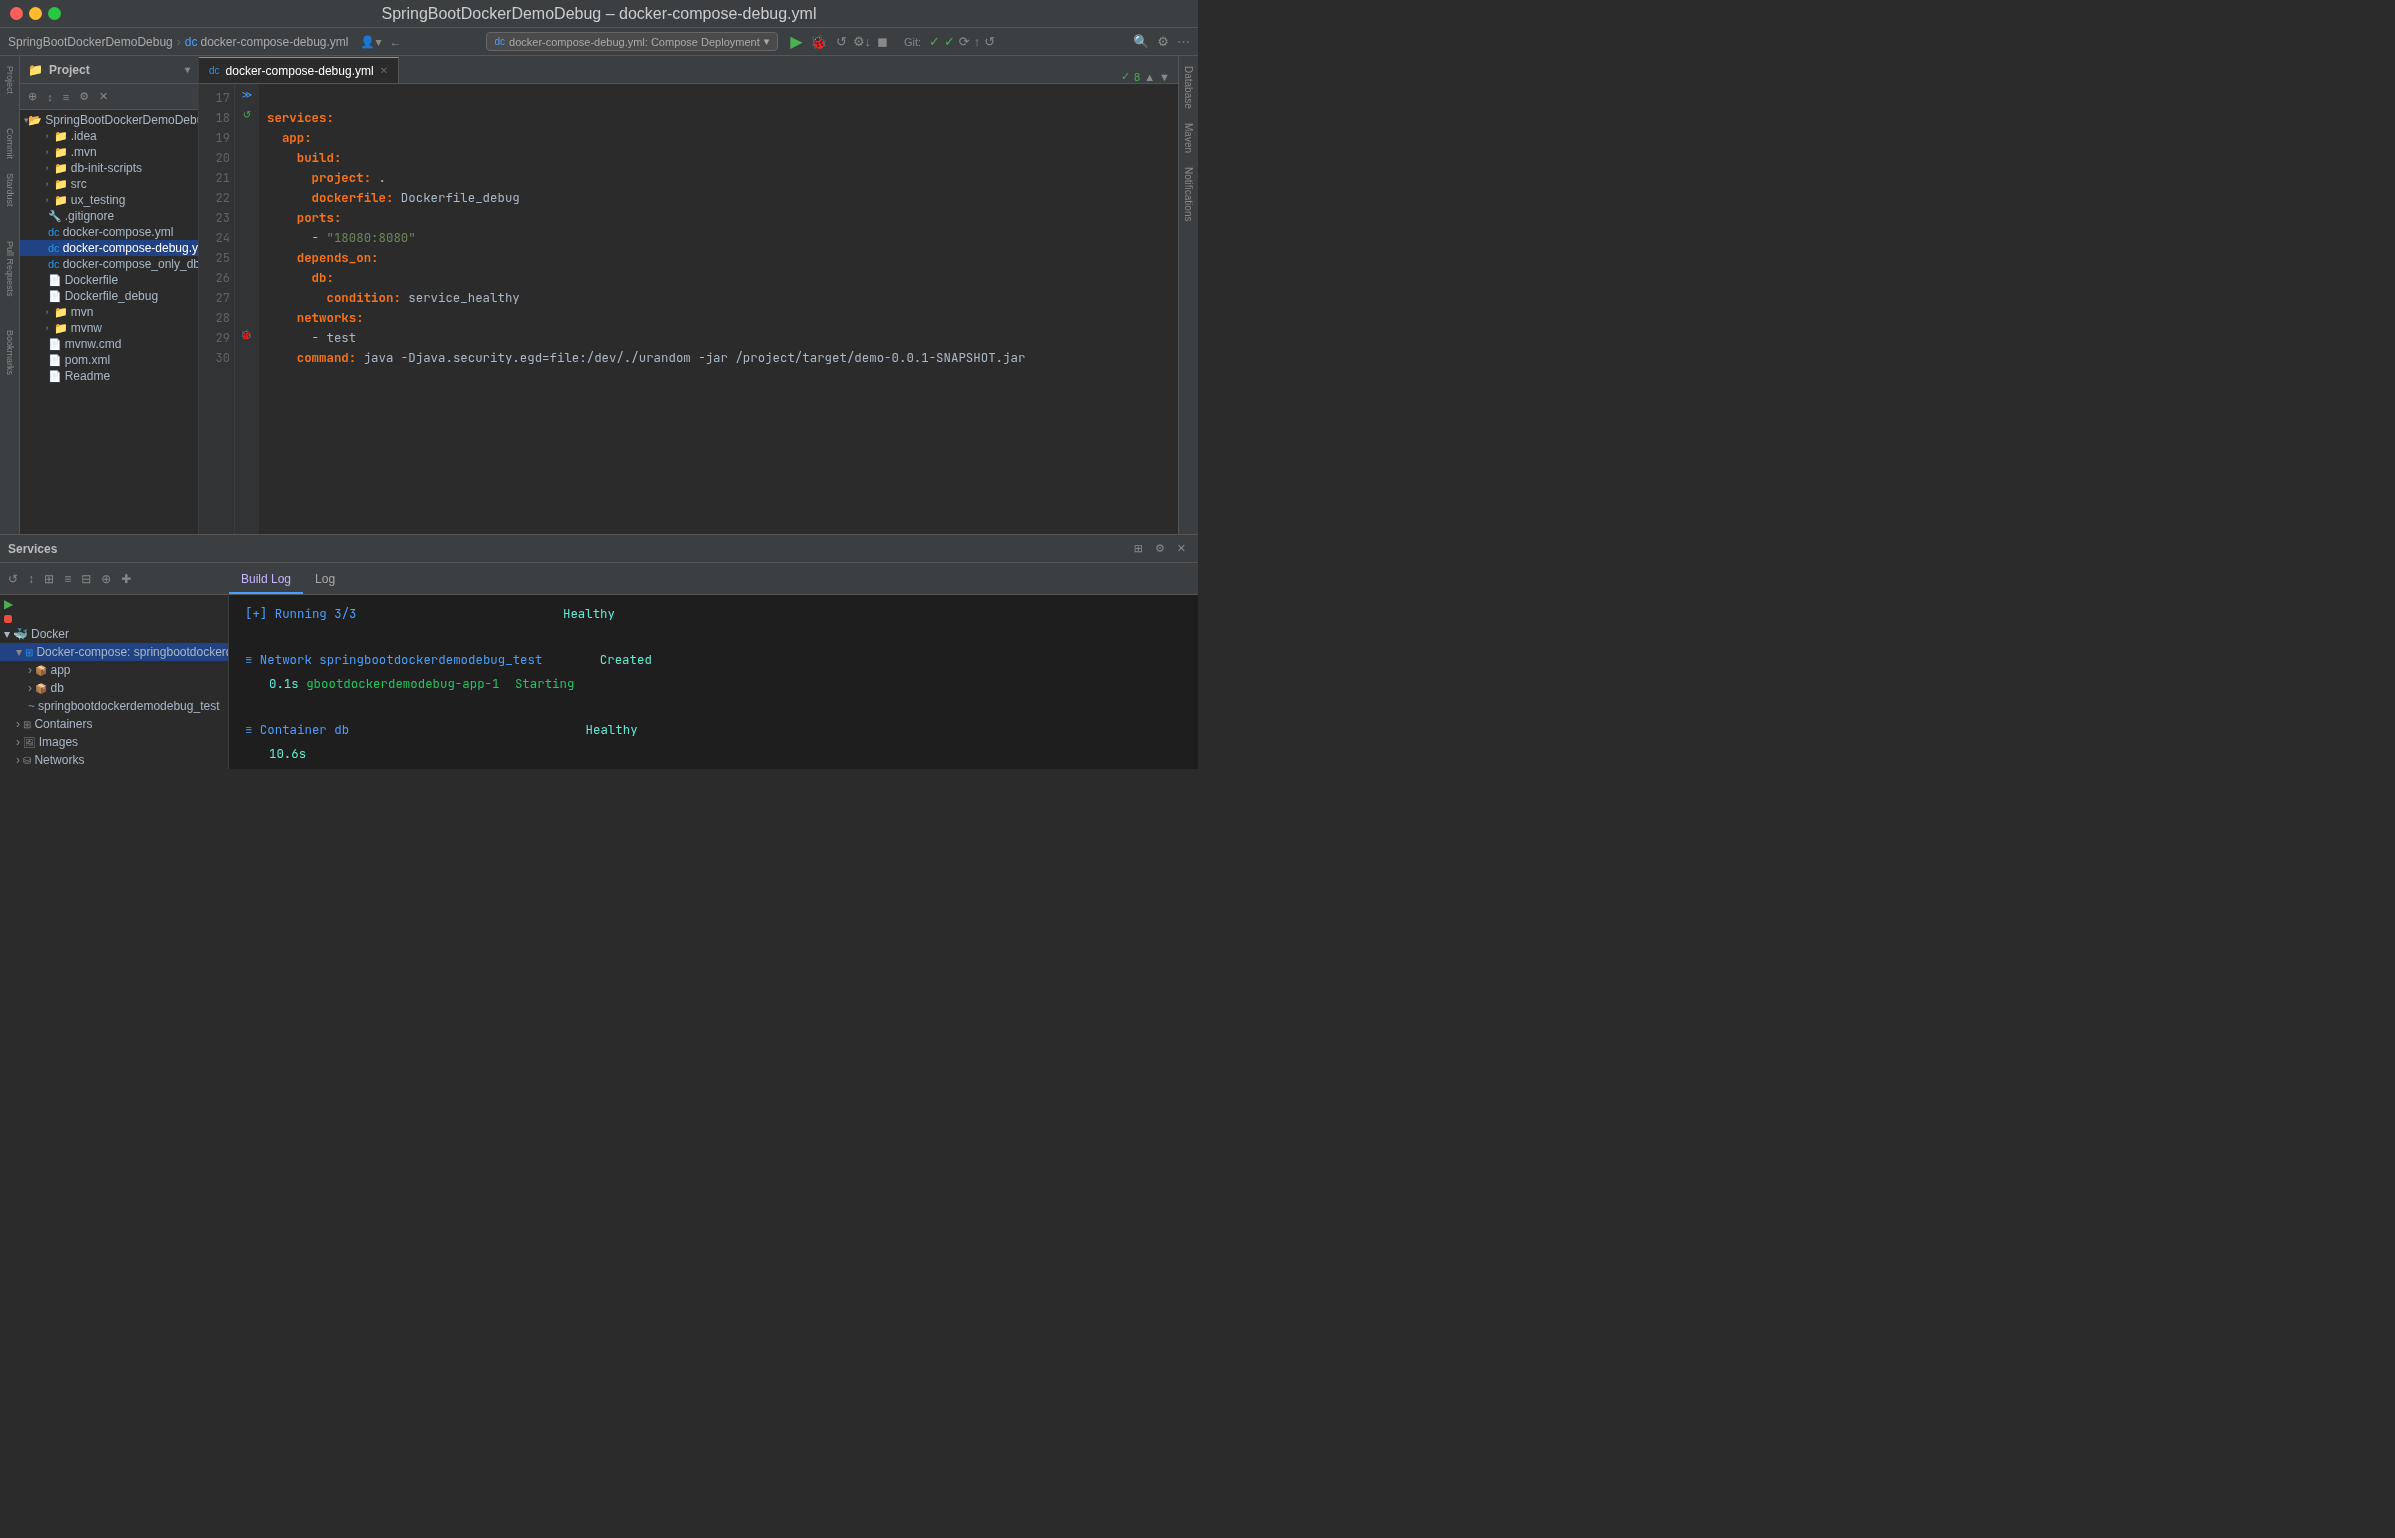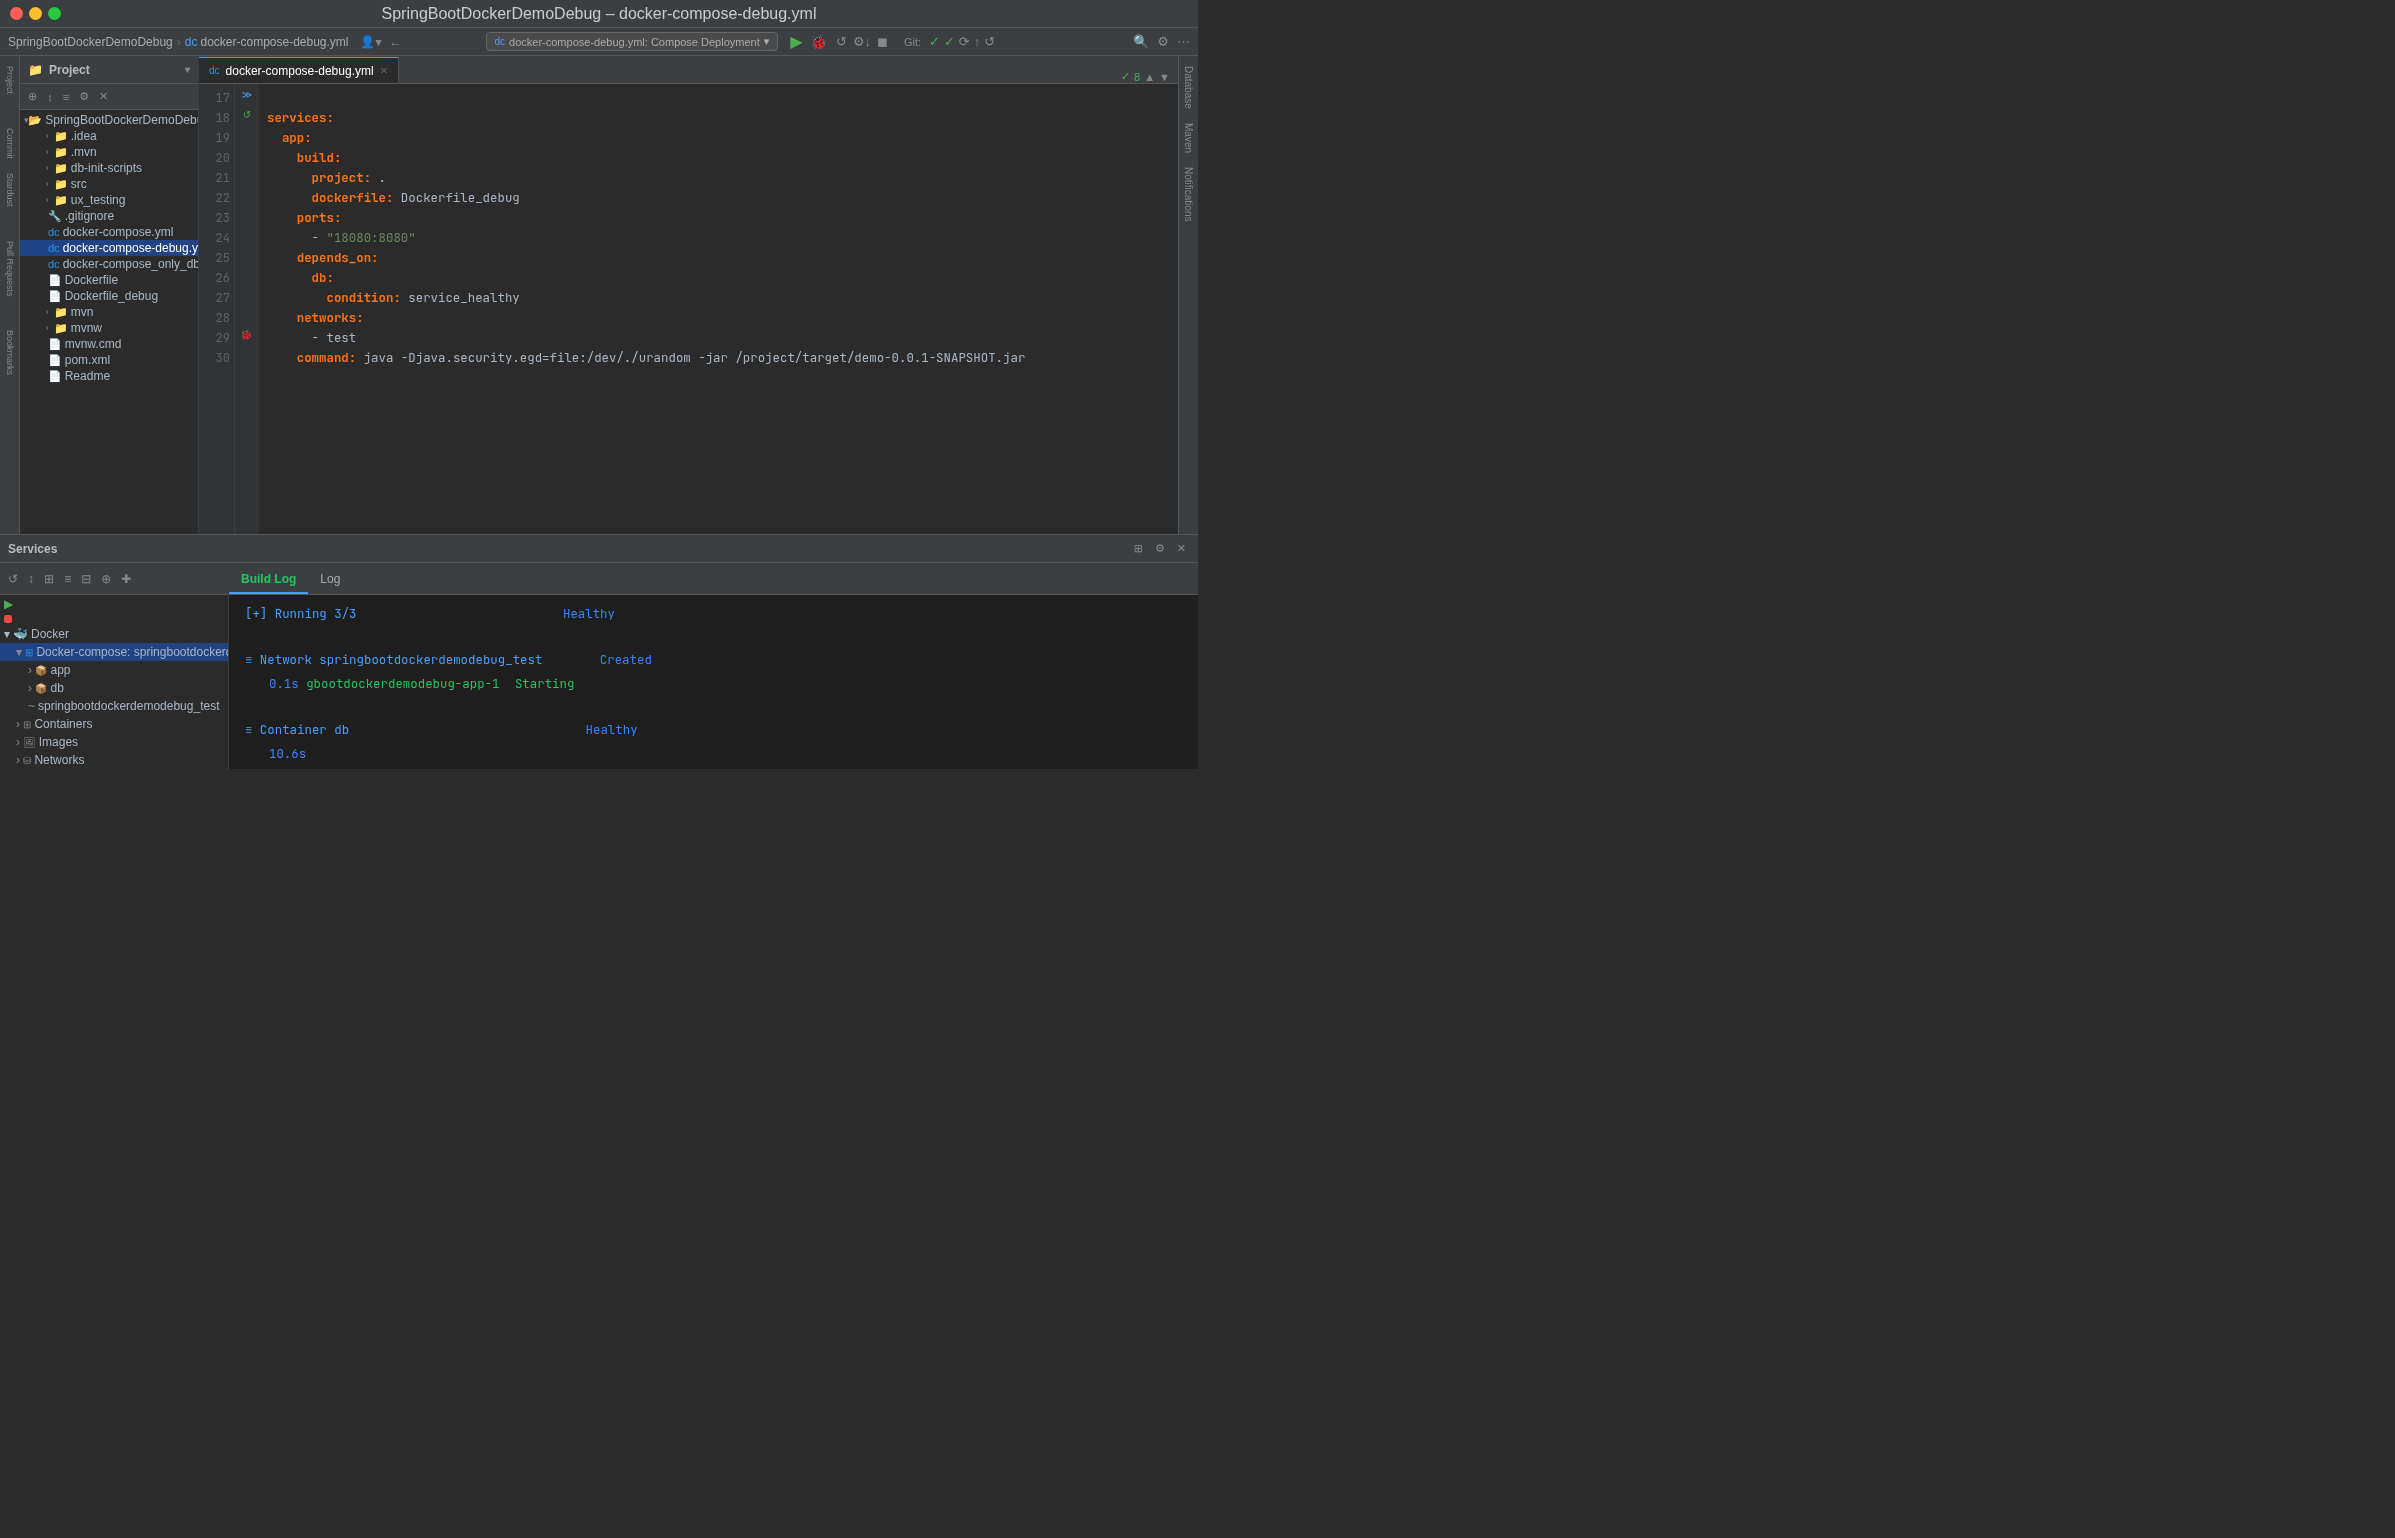--- a/index.html
+++ b/index.html
@@ -322,35 +322,34 @@
       padding: 0 12px;
       height: 28px;
       display: flex;
       align-items: center;
       font-size: 12px;
       color: #aaa;
       cursor: pointer;
       border-bottom: 2px solid transparent;
     }
     .build-log-tab.active {
-      color: #22c55e;
+      color: #c4b5fd;
       border-bottom: 2px solid #4a9eff;
-      font-weight: bold;
     }
     .build-log-content {
       flex: 1;
       padding: 8px 16px;
       overflow-y: auto;
       font-family: 'JetBrains Mono', 'Courier New', monospace;
       font-size: 12.4px;
       line-height: 22px;
       color: #a9b7c6;
     }
     .log-blue { color: #4a9eff; }
-    .log-green { color: #3b82f6; }
+    .log-green { color: #5eead4; }
     .log-gray { color: #22c55e; }
     .log-line { margin-bottom: 2px; }
     .log-indent { padding-left: 24px; }
 
     
     .status-bar {
       height: 24px;
       background: #3c3f41;
       border-top: 1px solid #555;
       display: flex;

